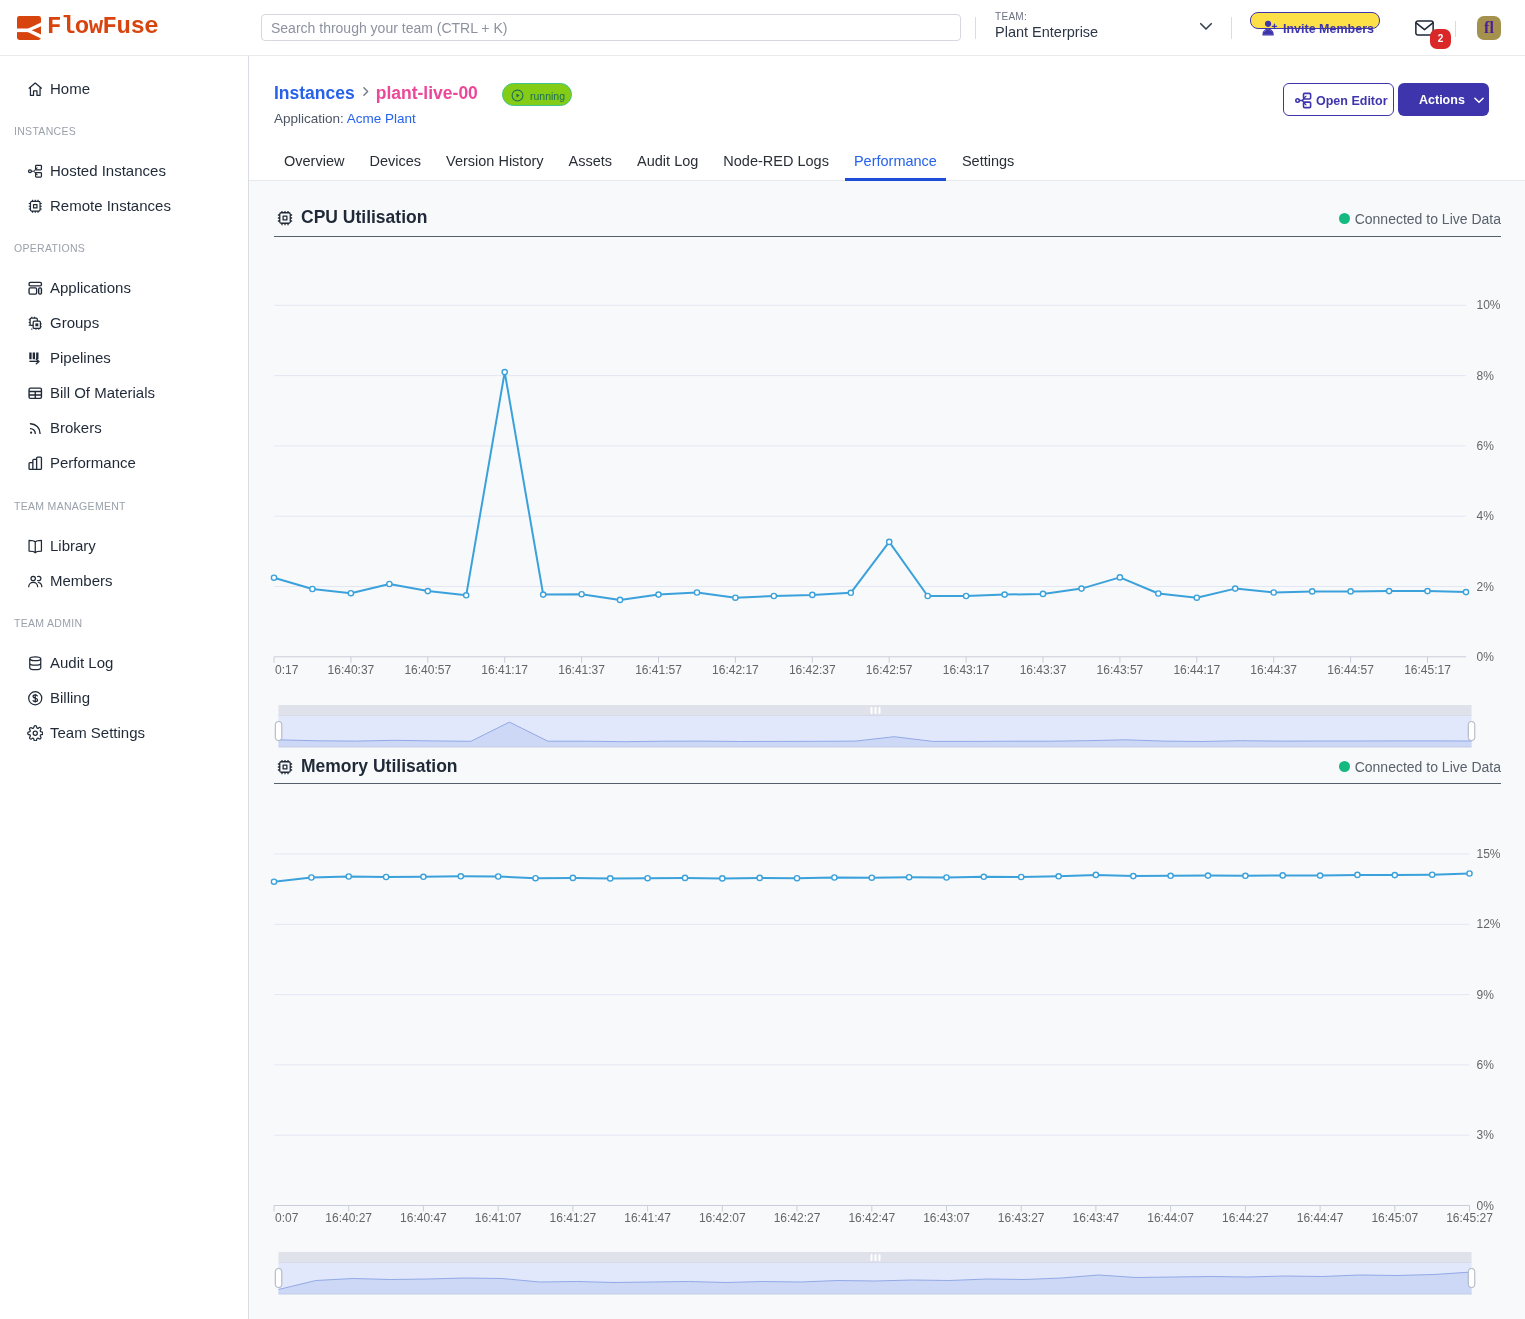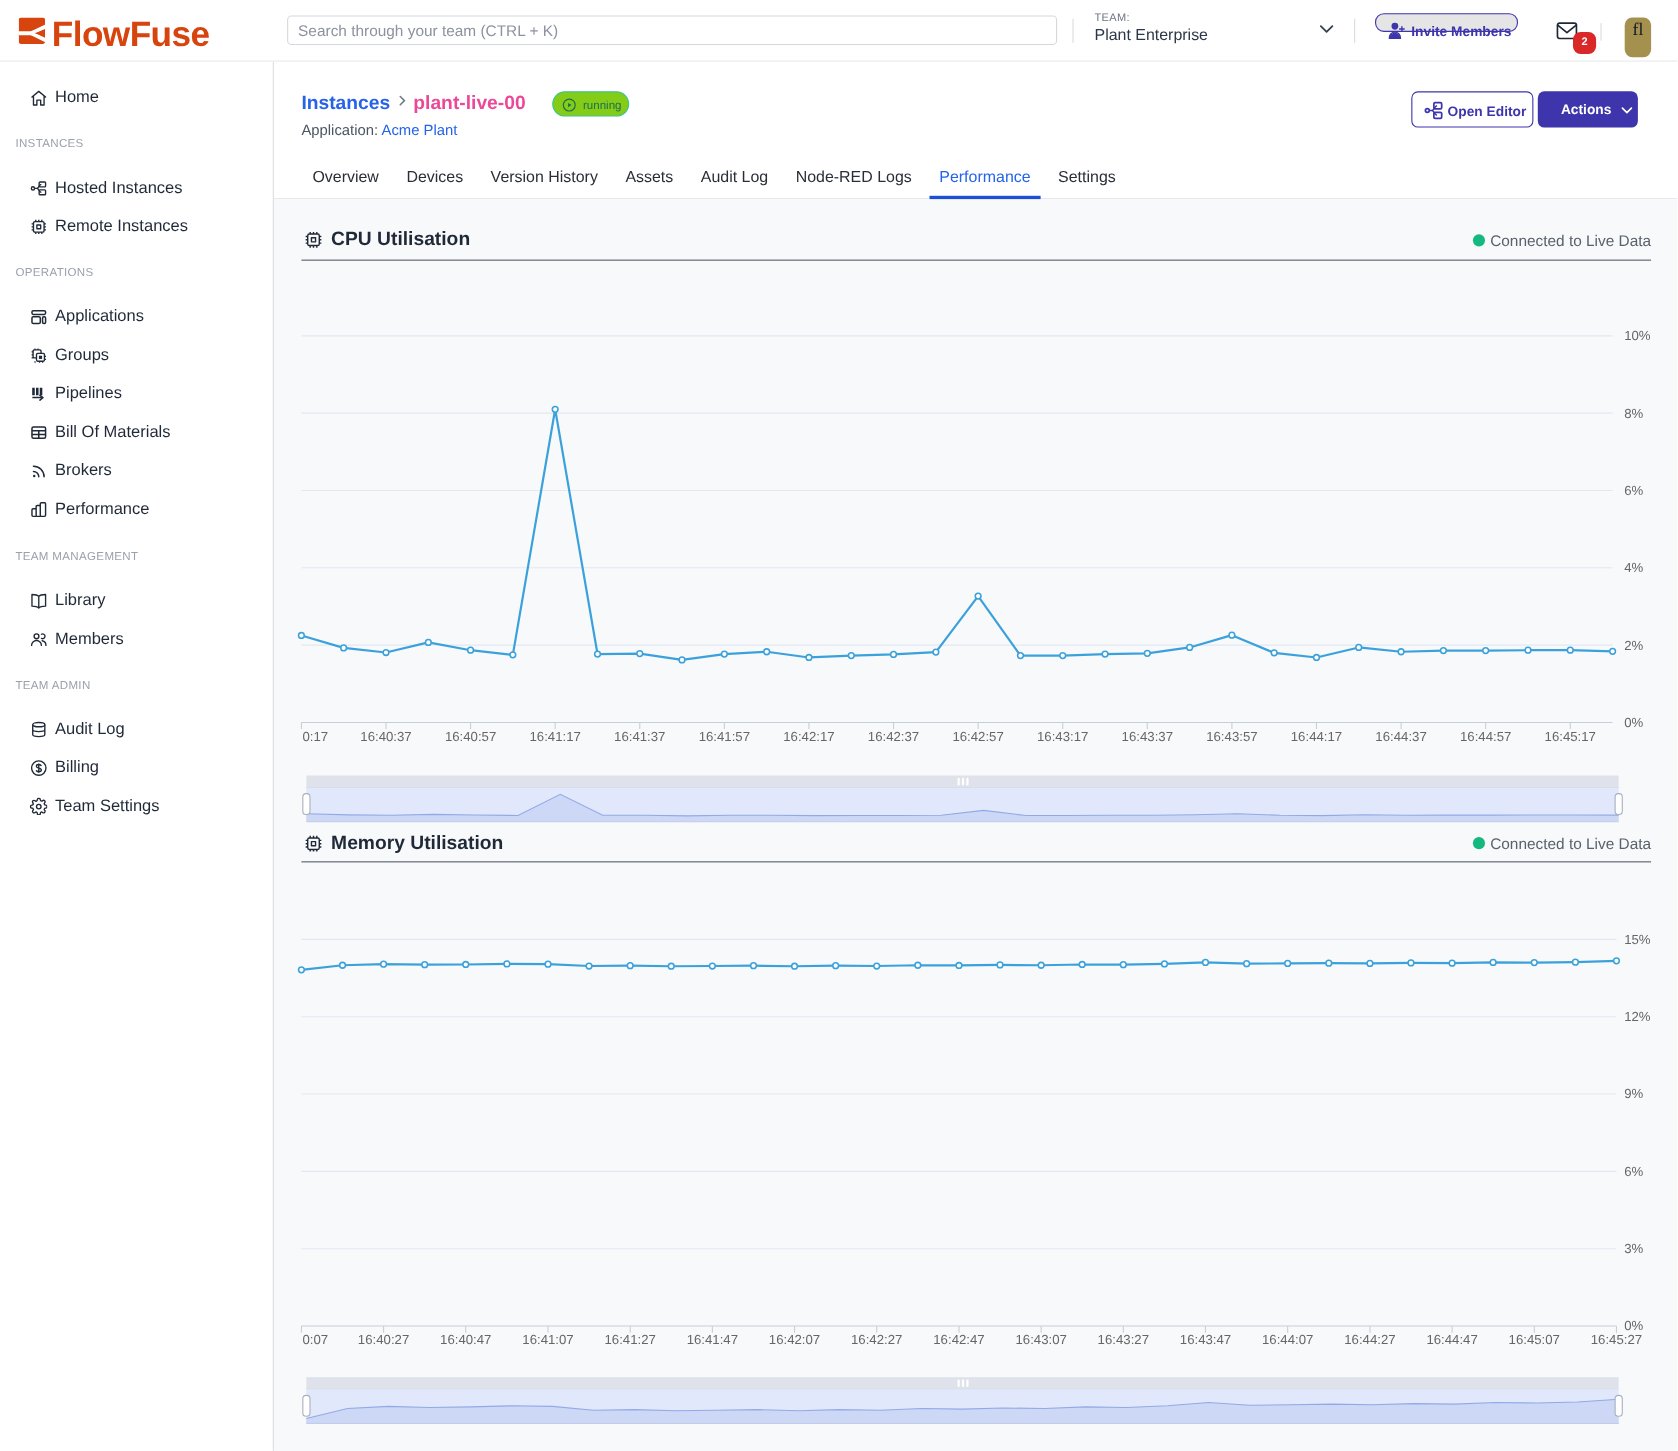--- a/index.html
+++ b/index.html
@@ -1,33 +1,33 @@
 <!DOCTYPE html>
 <html><head>
 <meta charset="utf-8">
 <style>
 * { margin:0; padding:0; box-sizing:border-box; }
 html,body { width:1525px; height:1319px; font-family:"Liberation Sans",sans-serif; background:#fff; position:relative; overflow:hidden; }
 
 
 #navbar { position:absolute; left:0; top:0; width:1525px; height:56px; background:#fff; border-bottom:1px solid #e9eaec; z-index:5; }
 #logo { position:absolute; left:17px; top:16px; width:24px; height:24px; }
-#logotext { position:absolute; left:47px; top:13px; font-size:32px; font-weight:bold; color:#d8440e; letter-spacing:-0.5px; }
+#logotext { position:absolute; left:47px; top:13px; font-size:24px; font-weight:bold; color:#d8440e; letter-spacing:-0.5px;font-family:Liberation Mono, monospace; }
 #search { position:absolute; left:261px; top:13.5px; width:700px; height:27px; border:1px solid #d5d8de; border-radius:4px; background:#fff; }
 #search span { position:absolute; left:9px; top:5px; font-size:14px; color:#8c92a0; }
 .vdiv { position:absolute; width:1px; background:#d9dce2; }
 #teamlabel { position:absolute; left:995px; top:11px; font-size:10px; color:#6b7280; letter-spacing:0.3px; }
 #teamname { position:absolute; left:995px; top:24px; font-size:14.5px; color:#2d3748; }
 #teamchev { position:absolute; left:1197px; top:17px; width:18px; height:18px; color:#374151; }
-#invite { position:absolute; left:1250px; top:12px; width:130px; height:17px; border:1px solid #3e35ac; border-radius:8px; background:#e5e5e5; }
+#invite { position:absolute; left:1250px; top:12px; width:130px; height:17px; border:1px solid #3e35ac; border-radius:8px; background:#fde047; }
 #invite svg { position:absolute; left:10px; top:7px; width:17px; height:17px; color:#3e35ac; }
 #invite span { position:absolute; left:32px; top:8.5px; white-space:nowrap; font-size:12.5px; font-weight:bold; color:#3e35ac; }
 #mailico { position:absolute; left:1414px; top:20px; width:21px; height:16px; color:#1e2837; }
 #mailbadge { position:absolute; left:1430px; top:29px; width:21px; height:20px; background:#da2727; border-radius:7px; color:#fff; font-size:10px; font-weight:bold; text-align:center; line-height:20px; }
-#avatar { position:absolute; left:1477px; top:16px; width:24px; height:36px; background:#a4914e; border-radius:7px; color:#0f172a; font-family:"Liberation Serif",serif; font-size:16px; text-align:center; line-height:23px; }
+#avatar { position:absolute; left:1477px; top:16px; width:24px; height:24px; background:#a4914e; border-radius:7px; color:#4c1d95; font-family:"Liberation Serif",serif; font-size:16px; text-align:center; line-height:23px;font-weight:bold; }
 
 
 #sidebar { position:absolute; left:0; top:56px; width:249px; height:1263px; background:#fff; border-right:1px solid #dadde2; z-index:4; }
 .navitem { position:absolute; left:0; width:248px; height:26px; }
 .navitem svg { position:absolute; left:26.5px; top:4.5px; width:16.5px; height:16.5px; color:#1f2937; }
 .navitem span { position:absolute; left:50px; top:4px; font-size:15px; color:#1f2937; }
 .navsec { position:absolute; left:14px; font-size:10.5px; color:#9aa1ab; letter-spacing:0.3px; }
 
 
 #headerbg { position:absolute; left:249px; top:56px; width:1276px; height:125px; background:#fff; }

